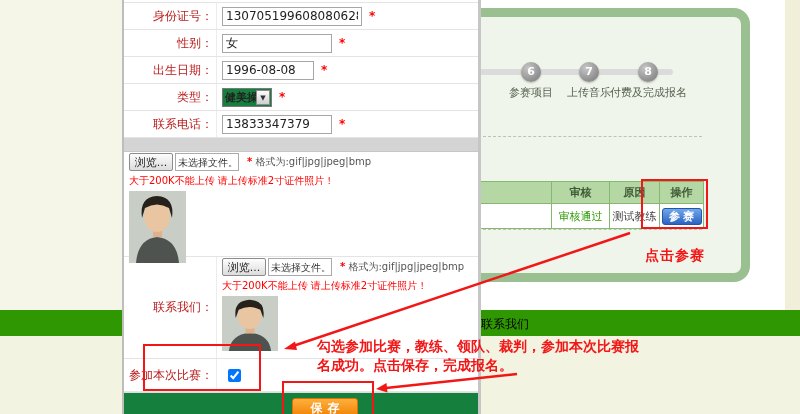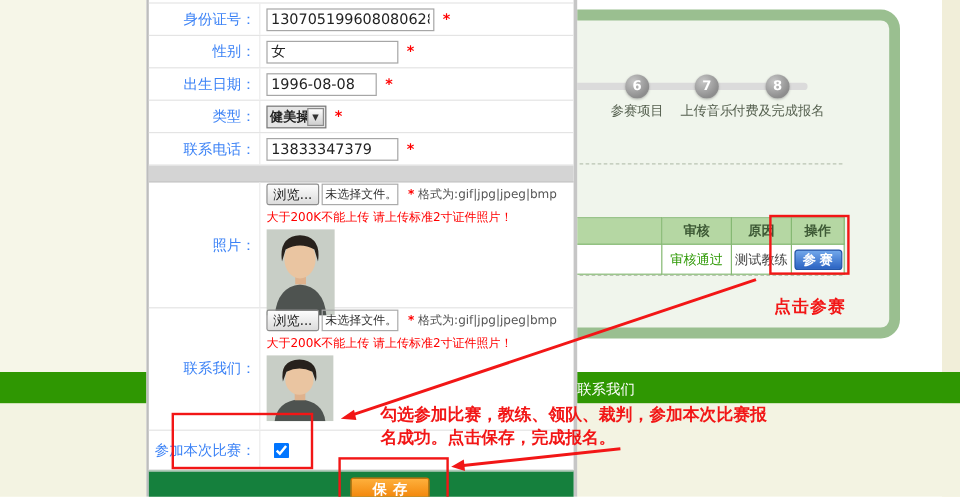--- a/index.html
+++ b/index.html
@@ -6,21 +6,21 @@
   html,body { width:800px; height:414px; overflow:hidden; }
   body { font-family:"DejaVu Sans","Liberation Sans",sans-serif; background:#ffffff; position:relative; }
   .abs { position:absolute; }
 
   
   #bg-left   { left:0; top:0; width:122px; height:414px; background:#F6F6E8; }
   #bg-right  { left:785px; top:0; width:15px; height:414px; background:#F1EED9; }
   #green-panel { left:300px; top:8px; width:450px; height:274px; background:#F0F5EC;
                  border:9px solid #9ABF90; border-radius:16px; }
   #footer-bar { left:0; top:310px; width:800px; height:26px; background:#2F9702; z-index:3; }
-  #footer-link { position:absolute; left:481px; top:6px; font-size:12px; color:#ffffff; }
+  #footer-link { position:absolute; left:481px; top:6px; font-size:12px; color:#000000; }
   #below-footer { left:0; top:336px; width:800px; height:78px; background:#F3F3E2; z-index:2; }
 
   
   #step-track { left:455px; top:69px; width:218px; height:6px; background:#DBDBDB; border-radius:3px; z-index:1; }
   .step-circle { width:20px; height:20px; border-radius:50%; z-index:2;
     background:radial-gradient(circle at 35% 30%, #C6C6C6, #8D8D8D 70%);
     color:#fff; font-size:11px; font-weight:bold; text-align:center; line-height:20px;
     box-shadow:0 1px 2px rgba(0,0,0,.25); }
   .step-label { font-size:11px; color:#55604F; white-space:nowrap; z-index:2; }
 
@@ -42,27 +42,27 @@
     color:#fff; font-size:11px; font-weight:bold; letter-spacing:3px; padding-left:3px; cursor:pointer; }
 
   
   #modal { left:122px; top:0; width:359px; height:414px; background:#fff;
     border-left:2px solid #BDBDBD; border-right:3px solid #C6C6C6; z-index:10; }
   .mtop { height:3px; border-bottom:1px solid #E4E4E4; }
   .frow { display:flex; border-bottom:1px solid #E4E4E4; }
   .frow.h27 { height:27px; }
   .gray-band { height:14px; background:#D4D4D4; border-bottom:1px solid #C6C6C6; }
   .lbl-cell { width:93px; border-right:1px solid #ECECEC; display:flex; align-items:center;
-    justify-content:flex-end; padding-right:3px; font-size:12px; color:#3b82f6; flex-shrink:0; }
+    justify-content:flex-end; padding-right:3px; font-size:12px; color:#b91c1c; flex-shrink:0; }
   .fld-cell { flex:1; display:flex; align-items:center; padding-left:5px; position:relative; }
   .txt-input { height:19px; border:1px solid #A6A6A6; font-size:12px; padding:0 3px;
     font-family:"DejaVu Sans",sans-serif; color:#222; }
   .w140{width:140px;} .w110{width:110px;} .w112{width:92px;}
   .req { color:#FF0000; font-size:12px; margin-left:7px; font-weight:bold; }
-  .select-box { width:50px; height:19px; border:1px solid #7A7A7A; background:#e5e5e5;
+  .select-box { width:50px; height:19px; border:1px solid #7A7A7A; background:#15803d;
     display:flex; align-items:center; font-size:11px; font-weight:bold; color:#222; cursor:pointer; }
   .select-box .sel-val { flex:1; padding-left:2px; white-space:nowrap; overflow:hidden; }
   .sel-arrow { width:14px; height:15px; background:linear-gradient(#FDFDFD,#CFCFCF);
     border:1px solid #8C8C8C; font-size:7px; line-height:14px; text-align:center; color:#333; margin-right:1px; }
 
   .photo-row { border-bottom:1px solid #E4E4E4; display:flex; }
   .photo-row .fld-cell { display:block; padding-top:1px; }
   .file-line { display:flex; align-items:center; }
   .browse-btn { width:44px; height:18px; background:linear-gradient(#FDFDFD,#DCDCDC);
     border:1px solid #8C8C8C; border-radius:2px; font-size:11px; color:#222; cursor:pointer;
@@ -178,21 +178,20 @@
     <div class="lbl-cell">联系电话：</div>
     <div class="fld-cell">
       <input class="txt-input w110" type="text" value="13833347379" style="">
       <span class="req">*</span>
     </div>
   </div>
 
   <div class="gray-band"></div>
 
   <div class="photo-row" style="height:105px;">
-    <div class="lbl-cell">照片：</div>
     <div class="fld-cell">
       <div class="file-line">
         <button class="browse-btn">浏览...</button>
         <span class="nofile-box">未选择文件。</span>
         <span class="fmt-note"><span class="star">*</span> <span>格式为:gif|jpg|jpeg|bmp</span></span>
       </div>
       <div class="warn-red">大于200K不能上传 请上传标准2寸证件照片！</div>
       <svg class="photo-box" width="57" height="72" viewBox="0 0 57 72">
         <rect width="57" height="72" fill="#C8CEC6"></rect>
         <path d="M7 72 Q9 48 28 46 Q48 48 50 72 Z" fill="#4E5350"></path>

